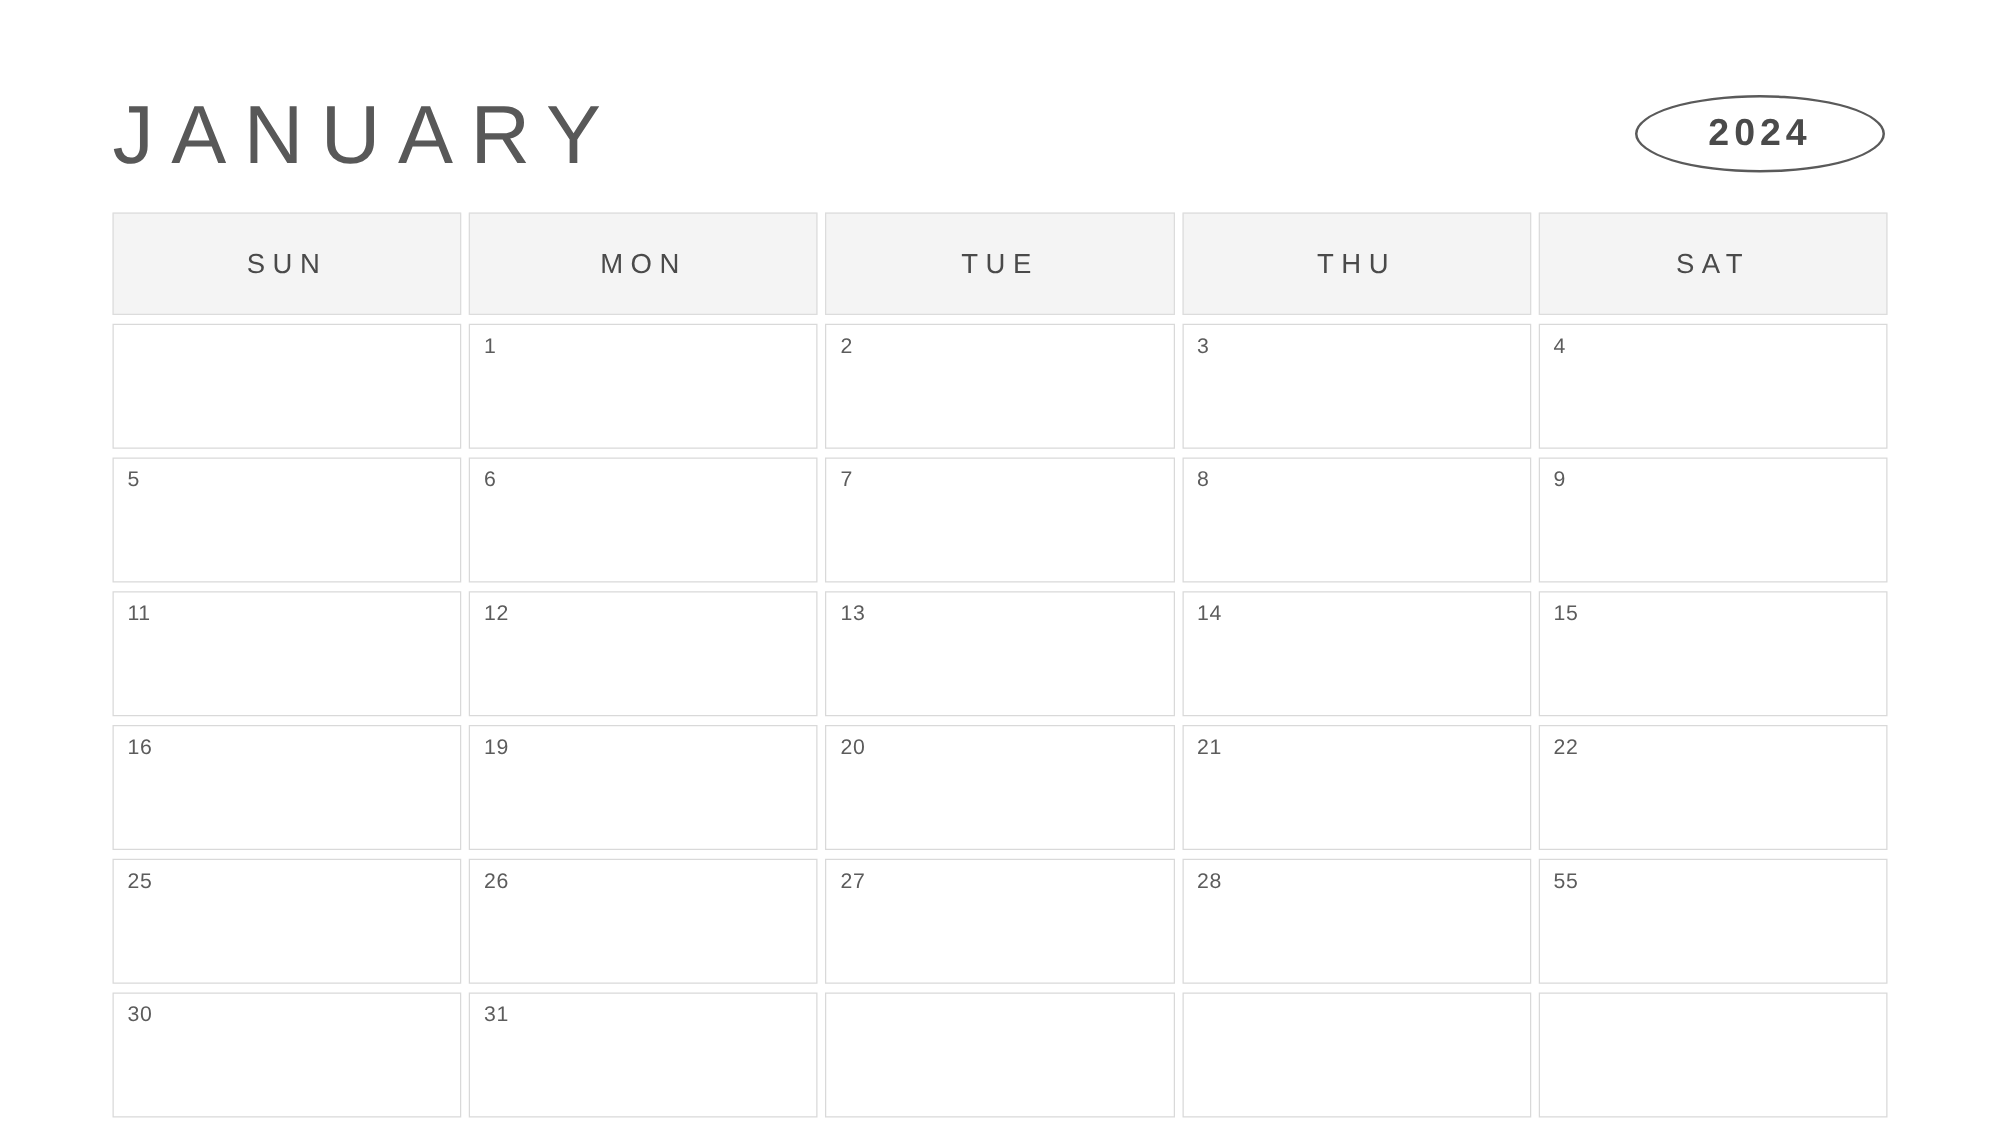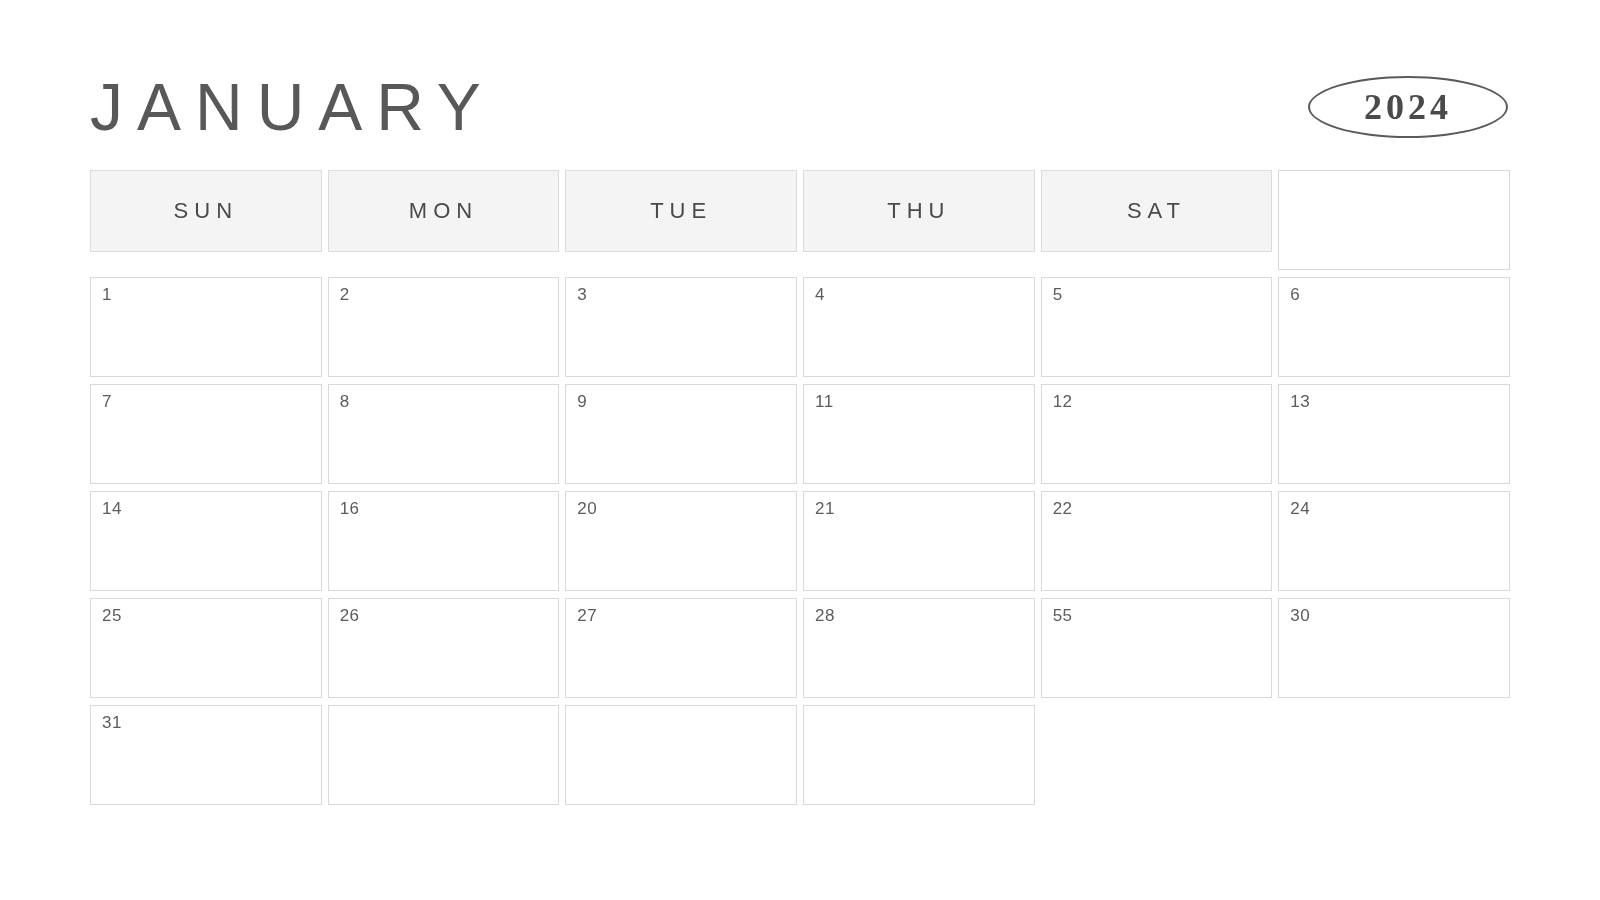--- a/index.html
+++ b/index.html
@@ -49,35 +49,34 @@
     height: 58px;
     border: 2px solid #5a5a5a;
     border-radius: 50% / 50%;
     display: flex;
     align-items: center;
     justify-content: center;
     margin-right: 2px;
   }
 
   .year-text {
-    font-size: 36px;
+    font-size: 30px;
     font-weight: 700;
     letter-spacing: 4px;
     color: #4a4a4a;
-    font-family: Liberation Serif, serif;
   }
 
   
   .grid {
     position: absolute;
     left: 90px;
     top: 170px;
     width: 1420px;
     display: grid;
-    grid-template-columns: repeat(6, 1fr);
+    grid-template-columns: repeat(5, 1fr);
     column-gap: 6px;
     row-gap: 7px;
   }
 
   .dow {
     height: 82px;
     background: #f4f4f4;
     border: 1px solid #dcdcdc;
     box-sizing: border-box;
     display: flex;
@@ -163,34 +162,37 @@
         <span class="num">12</span>
       </div>
     <div class="cell">
         <span class="num">13</span>
       </div>
 
     <div class="cell">
         <span class="num">14</span>
       </div>
     <div class="cell">
+        <span class="num">15</span>
+      </div>
+    <div class="cell">
         <span class="num">16</span>
       </div>
     <div class="cell">
+        <span class="num">19</span>
+      </div>
+    <div class="cell">
         <span class="num">20</span>
       </div>
 
     <div class="cell">
         <span class="num">21</span>
       </div>
     <div class="cell">
         <span class="num">22</span>
-      </div>
-    <div class="cell">
-        <span class="num">24</span>
       </div>
     <div class="cell">
         <span class="num">25</span>
       </div>
     <div class="cell">
         <span class="num">26</span>
       </div>
     <div class="cell">
         <span class="num">27</span>
       </div>

